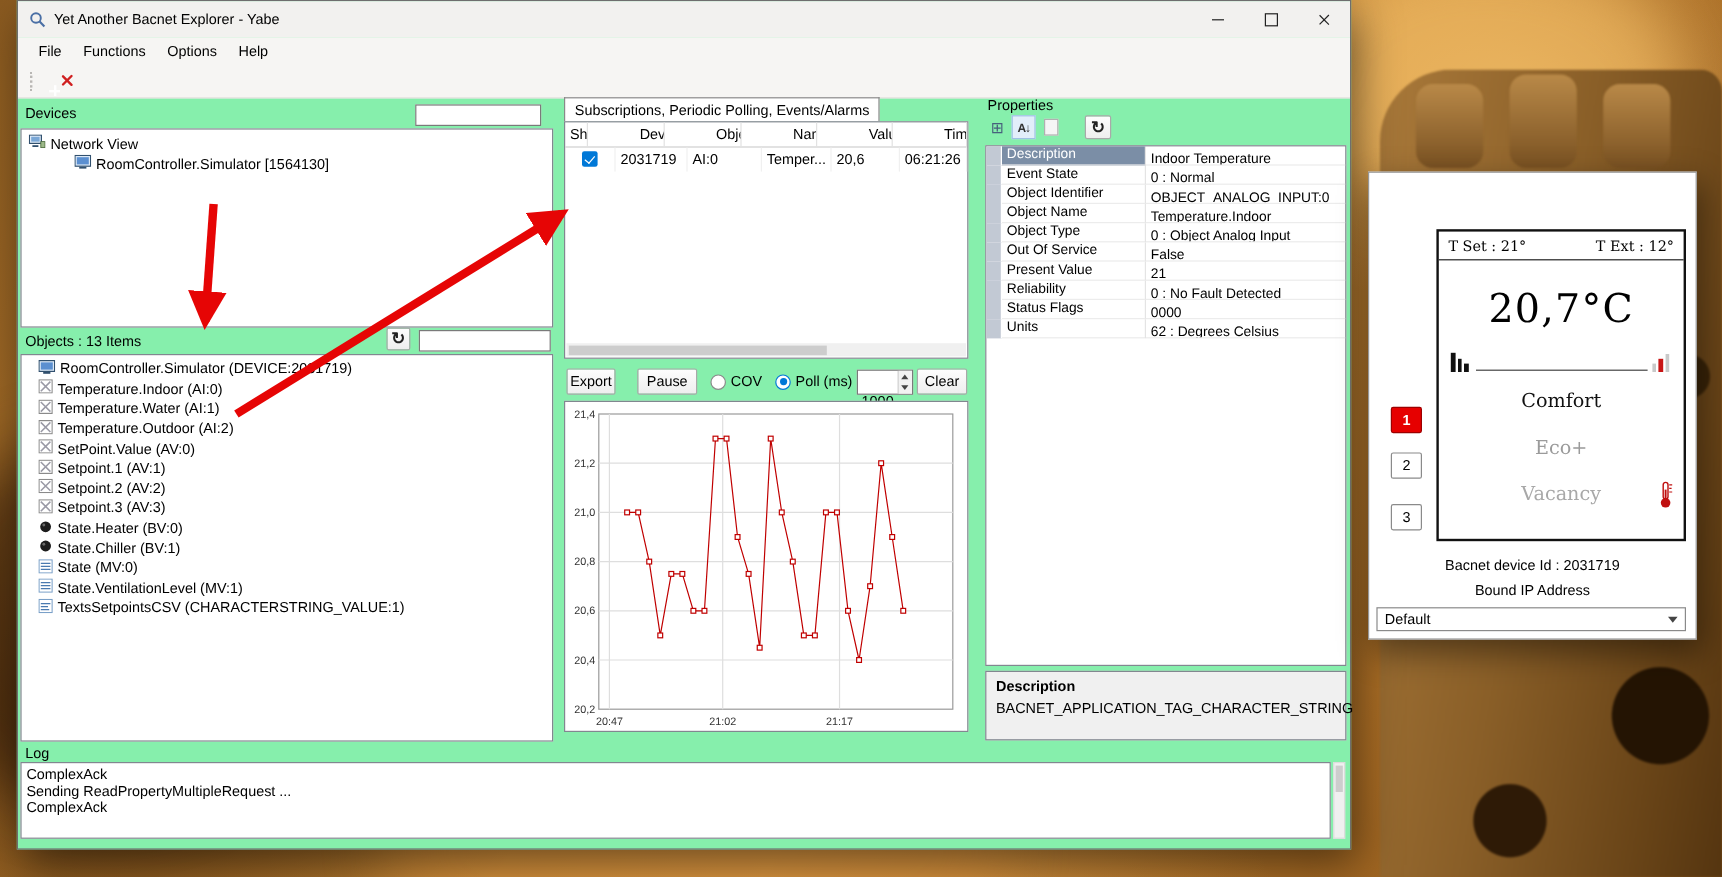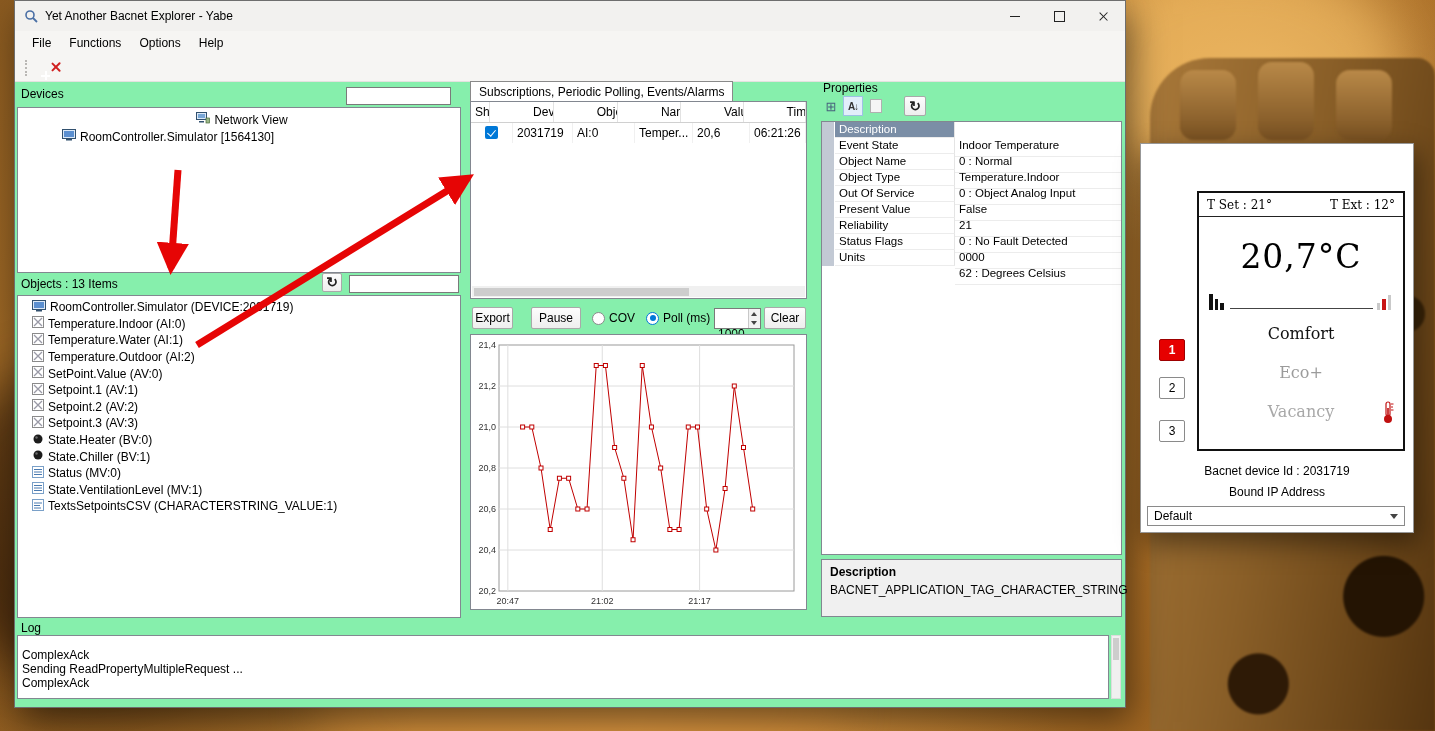--- a/index.html
+++ b/index.html
@@ -75,21 +75,21 @@
   .tri-dn{width:0;height:0;border-left:3px solid transparent;border-right:3px solid transparent;border-top:4px solid #444;}
   .ptool{position:absolute;width:20px;height:20px;box-sizing:border-box;display:flex;align-items:center;justify-content:center;background:transparent;}
   .ptool.sel{background:#e2eefa;border:1px solid #9ec1e4;}
   .cat-glyph::before{content:"\229E";font-size:13px;color:#47617c;}
   .az-glyph::before{content:"A\2193";font-size:10px;font-weight:bold;color:#333;letter-spacing:-1px;}
   .pages-glyph{width:10px;height:12px;border:1px solid #b0b0b0;background:#f5f5f5;}
   .refresh-glyph::before{content:"\21BB";font-size:14px;font-weight:bold;color:#222;line-height:1;}
   .prow{display:flex;height:16px;}
   .pgut{width:12px;background:#c2c9d4;border-right:1px solid #fff;flex:0 0 auto;}
   .pname{width:120px;flex:0 0 auto;box-sizing:border-box;padding:1px 4px;border-right:1px solid #e4e4e4;border-bottom:1px solid #ececec;font-size:11.5px;overflow:hidden;white-space:nowrap;}
-  .pval{flex:1;box-sizing:border-box;padding:17px 4px;border-bottom:1px solid #ececec;font-size:11.5px;overflow:hidden;white-space:nowrap;}
+  .pval{flex:1;box-sizing:border-box;padding:5px 4px;border-bottom:1px solid #ececec;font-size:11.5px;overflow:hidden;white-space:nowrap;}
   .prow.selected .pname{background:#7b8ea6;color:#fff;}
   .prop-help{position:absolute;box-sizing:border-box;background:#f0f0f0;border:1px solid #828790;padding:5px 8px;font-size:12px;}
   .log-line{font-size:12px;line-height:14px;padding:0 4px;white-space:nowrap;}
   .vscroll{position:absolute;background:#f0f0f0;border:1px solid #dcdcdc;box-sizing:border-box;}
   .vthumb{position:absolute;left:1px;right:1px;top:2px;height:22px;background:#cdcdcd;}
 
   #room{left:1140px;top:143px;width:272px;height:388px;background:#fff;border:1px solid #979797;box-shadow:4px 10px 26px rgba(0,0,0,.45);z-index:3;}
   #room .titlebar{background:#f4f3f1;}
   .room-icon{width:14px;height:14px;border-radius:50%;background:radial-gradient(circle at 35% 30%,#ffd27a,#e8891a);margin:0 6px 0 9px;}
   .room-title{flex:1;color:#3a3a3a;overflow:hidden;white-space:nowrap;text-overflow:ellipsis;font-size:12px;}
@@ -153,21 +153,21 @@
   </div>
   <div class="toolbar">
     <span class="grip"></span>
     <span><span class="add-glyph"></span></span>
     <span><span class="del-glyph"></span></span>
   </div>
 
   <div class="plabel" style="left:6px;top:86px;">Devices</div>
   <input class="filterbox" style="left: 331px; top: 86px; width: 105px; height: 18px;" value="">
   <div class="sunken" style="left:2px;top:106px;width:444px;height:166px;padding-top:3px;">
-    <div class="tree-row" style="padding-left:6px;justify-content:center;">
+    <div class="tree-row" style="padding-left:6px;">
       <span><svg width="14" height="12" viewBox="0 0 14 12">
             <rect x="0.5" y="0.5" width="10" height="7" fill="#dce9f7" stroke="#31506e"></rect>
             <rect x="2" y="2" width="7" height="4" fill="#7aa7d6"></rect>
             <rect x="3" y="9" width="5" height="1.5" fill="#31506e"></rect>
             <rect x="10" y="6" width="3.5" height="5" fill="#9db98a" stroke="#4a6a3a" stroke-width="0.7"></rect>
           </svg></span>
       <span>Network View</span>
     </div>
     <div class="tree-row" style="padding-left:44px;">
       <span><svg width="14" height="12" viewBox="0 0 14 12">
@@ -256,21 +256,21 @@
           </svg></span>
         <span>State.Chiller (BV:1)</span>
       </div>
       <div class="obj-row">
         <span><svg width="12" height="12" viewBox="0 0 12 12">
             <rect x="0.5" y="0.5" width="11" height="11" fill="#fff" stroke="#7aa0c8"></rect>
             <line x1="2" y1="3.5" x2="10" y2="3.5" stroke="#4a7ab0"></line>
             <line x1="2" y1="6" x2="10" y2="6" stroke="#4a7ab0"></line>
             <line x1="2" y1="8.5" x2="10" y2="8.5" stroke="#4a7ab0"></line>
           </svg></span>
-        <span>Status (MV:0)</span>
+        <span>State (MV:0)</span>
       </div>
       <div class="obj-row">
         <span><svg width="12" height="12" viewBox="0 0 12 12">
             <rect x="0.5" y="0.5" width="11" height="11" fill="#fff" stroke="#7aa0c8"></rect>
             <line x1="2" y1="3.5" x2="10" y2="3.5" stroke="#4a7ab0"></line>
             <line x1="2" y1="6" x2="10" y2="6" stroke="#4a7ab0"></line>
             <line x1="2" y1="8.5" x2="10" y2="8.5" stroke="#4a7ab0"></line>
           </svg></span>
         <span>State.VentilationLevel (MV:1)</span>
       </div>
@@ -404,20 +404,25 @@
         <div class="pname">Description</div>
         <div class="pval">Indoor Temperature</div>
       </div>
       <div class="prow">
         <span class="pgut"></span>
         <div class="pname">Event State</div>
         <div class="pval">0 : Normal</div>
       </div>
       <div class="prow">
         <span class="pgut"></span>
+        <div class="pname">Object Identifier</div>
+        <div class="pval">OBJECT_ANALOG_INPUT:0</div>
+      </div>
+      <div class="prow">
+        <span class="pgut"></span>
         <div class="pname">Object Name</div>
         <div class="pval">Temperature.Indoor</div>
       </div>
       <div class="prow">
         <span class="pgut"></span>
         <div class="pname">Object Type</div>
         <div class="pval">0 : Object Analog Input</div>
       </div>
       <div class="prow">
         <span class="pgut"></span>
@@ -444,21 +449,21 @@
         <div class="pname">Units</div>
         <div class="pval">62 : Degrees Celsius</div>
       </div>
     </div>
   <div class="prop-help" style="left:806px;top:558px;width:301px;height:58px;">
     <b>Description</b>
     <div style="margin-top:4px;">BACNET_APPLICATION_TAG_CHARACTER_STRING</div>
   </div>
 
   <div class="plabel" style="left:6px;top:620px;">Log</div>
-  <div class="sunken" style="left:2px;top:634px;width:1092px;height:64px;padding-top:12px;">
+  <div class="sunken" style="left:2px;top:634px;width:1092px;height:64px;padding-top:2px;">
       <div class="log-line">ComplexAck</div>
       <div class="log-line">Sending ReadPropertyMultipleRequest ...</div>
       <div class="log-line">ComplexAck</div>
     </div>
   <div class="vscroll" style="left:1096px;top:634px;width:10px;height:64px;">
       <div class="vthumb"></div>
     </div>
 </div>
 
 <div class="window" id="room">

